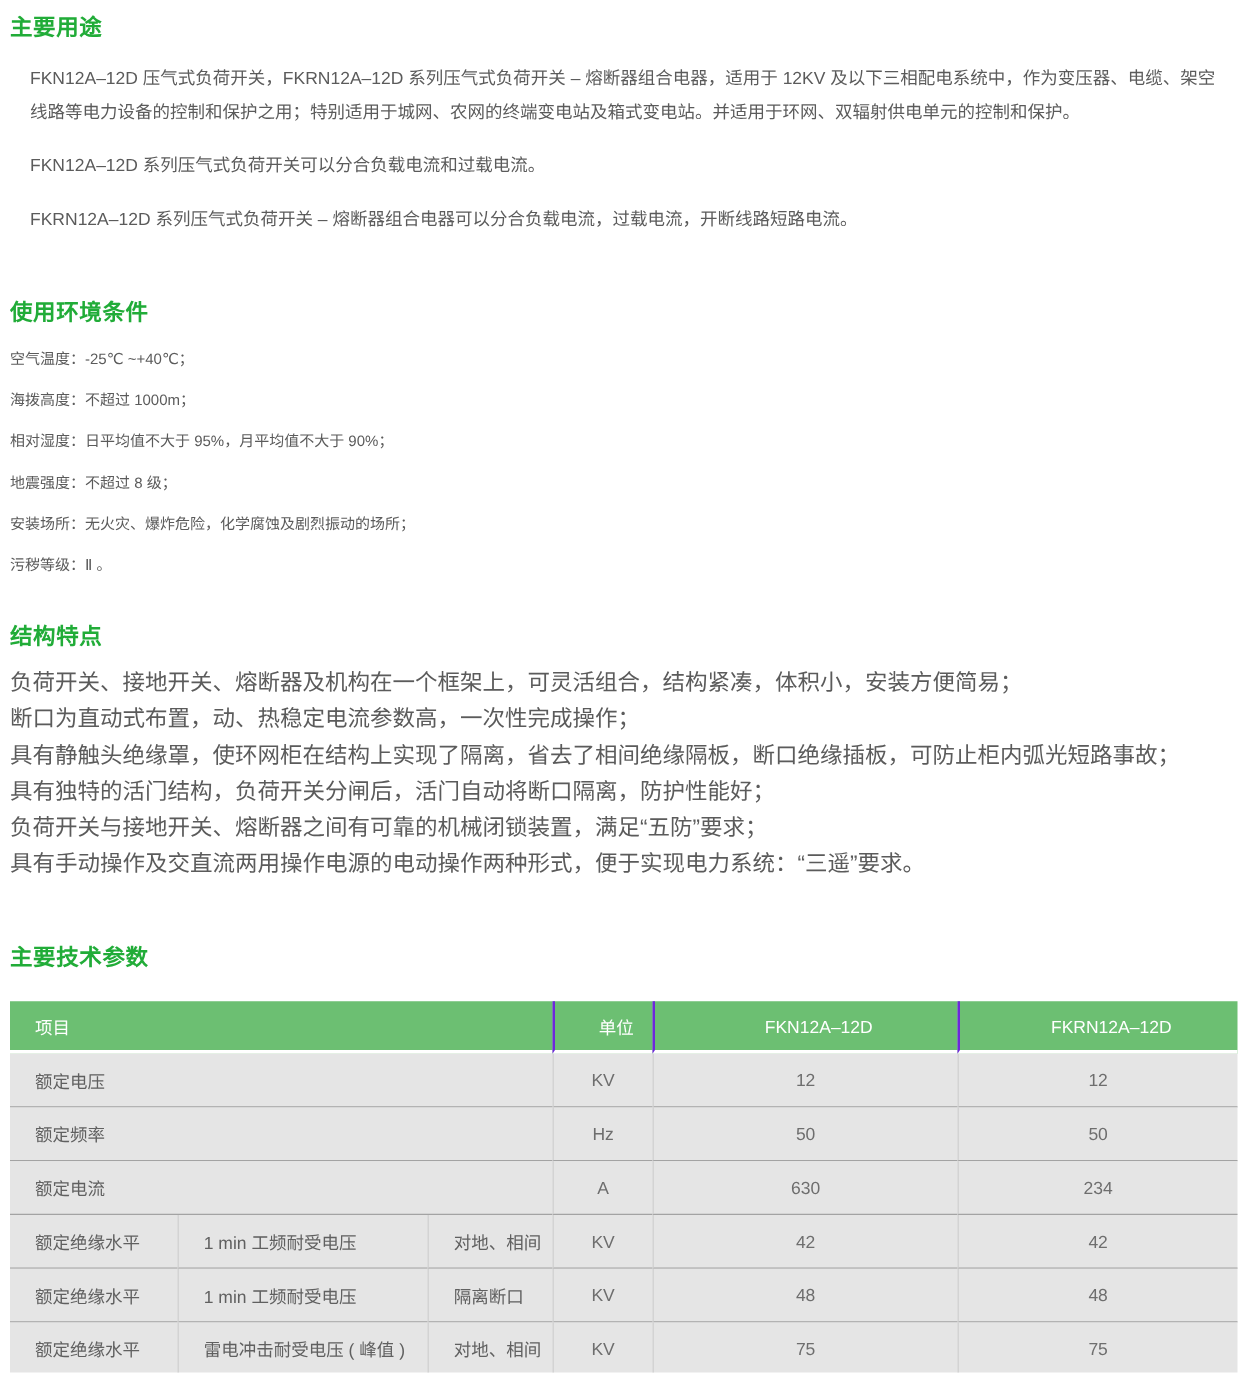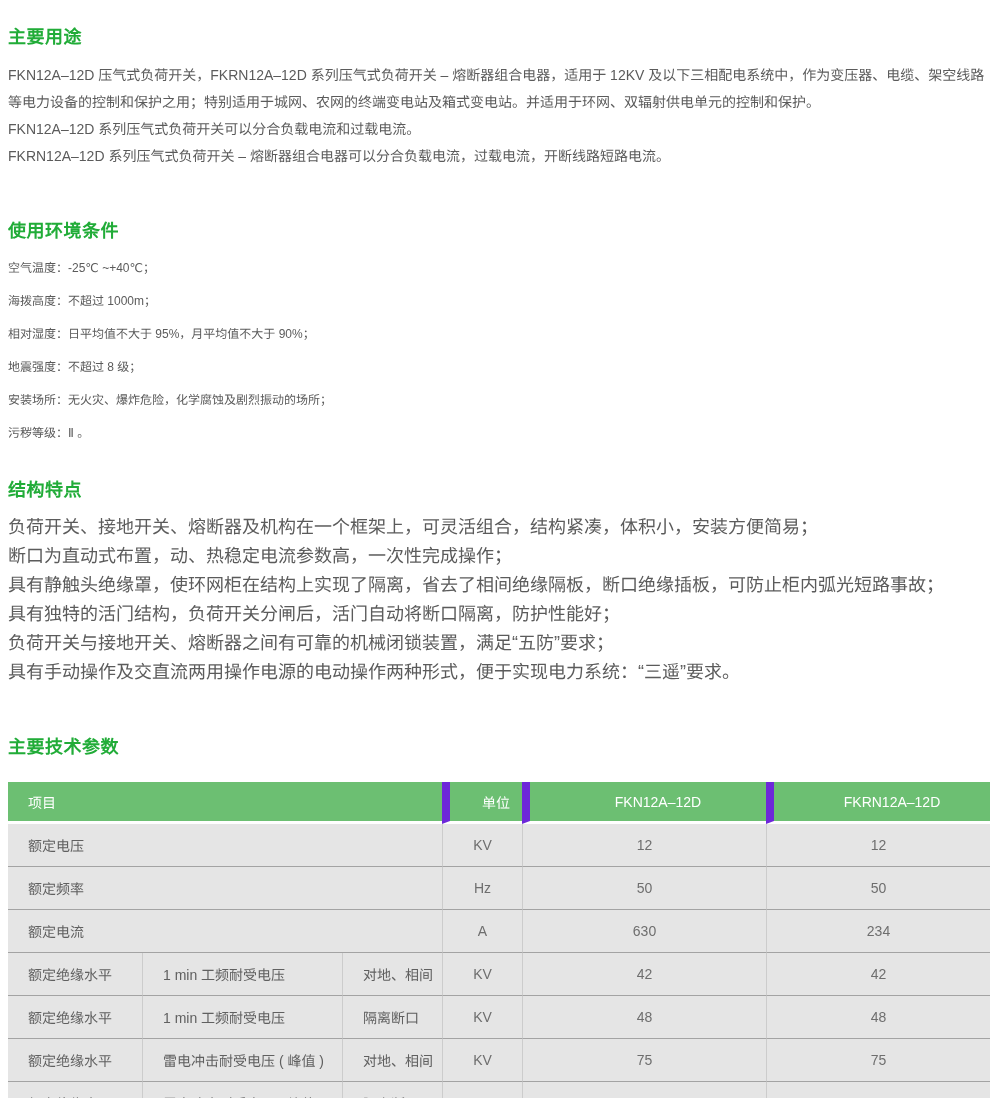--- a/index.html
+++ b/index.html
@@ -14,29 +14,29 @@
   .page { padding: 8px 10px 0 8px; }
 
   h2.sec-heading {
     color: #21ac38;
     font-size: 18px;
     font-weight: bold;
     line-height: 22px;
     margin: 0 0 16px 0;
     letter-spacing: 0.5px;
   }
-  #sec-usage h2.sec-heading { margin-top: 18px; margin-bottom: 14px; }
+  #sec-usage h2.sec-heading { margin-top: 3px; margin-bottom: 14px; }
   #sec-env h2.sec-heading { margin-top: 50px; }
   #sec-struct h2.sec-heading { margin-top: 36px; }
   #sec-params h2.sec-heading { margin-top: 54px; margin-bottom: 24px; }
 
   .para {
     font-size: 14px;
     line-height: 27px;
-    margin: 0;
+    margin: 16px;
     color: #5b5b5b;
   }
   .env-line {
     font-size: 12px;
     line-height: 20px;
     margin: 0 0 13px 0;
     color: #5b5b5b;
   }
   .feat-line {
     font-size: 18px;
@@ -56,21 +56,21 @@
   table.spec th {
     background: #6cbf72;
     color: #ffffff;
     font-weight: normal;
     font-size: 14px;
     height: 42px;
     padding: 0;
     text-align: center;
     border-bottom: 3px solid #ffffff;
   }
-  table.spec th + th { border-left: 8px solid #6d28d9; padding-left: 20px; }
+  table.spec th + th { border-left: 2px solid #6d28d9; padding-left: 20px; }
   table.spec th.h-item { text-align: left; padding-left: 20px; }
   table.spec td {
     height: 43px;
     padding: 0;
     text-align: center;
     border-bottom: 1px solid #a3a3a3;
     background: #e5e5e5;
   }
   table.spec td + td { border-left: 1px solid #cccccc; }
   table.spec td.c-item { text-align: left; padding-left: 20px; color: #606060; }

